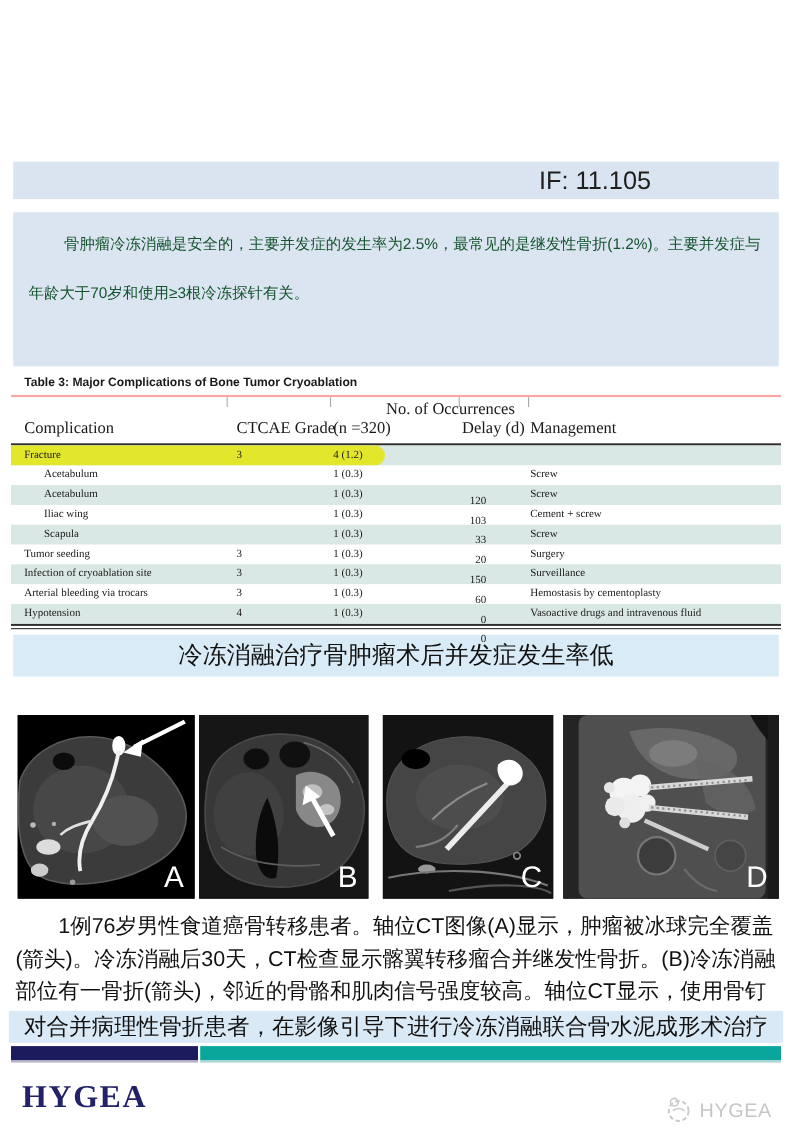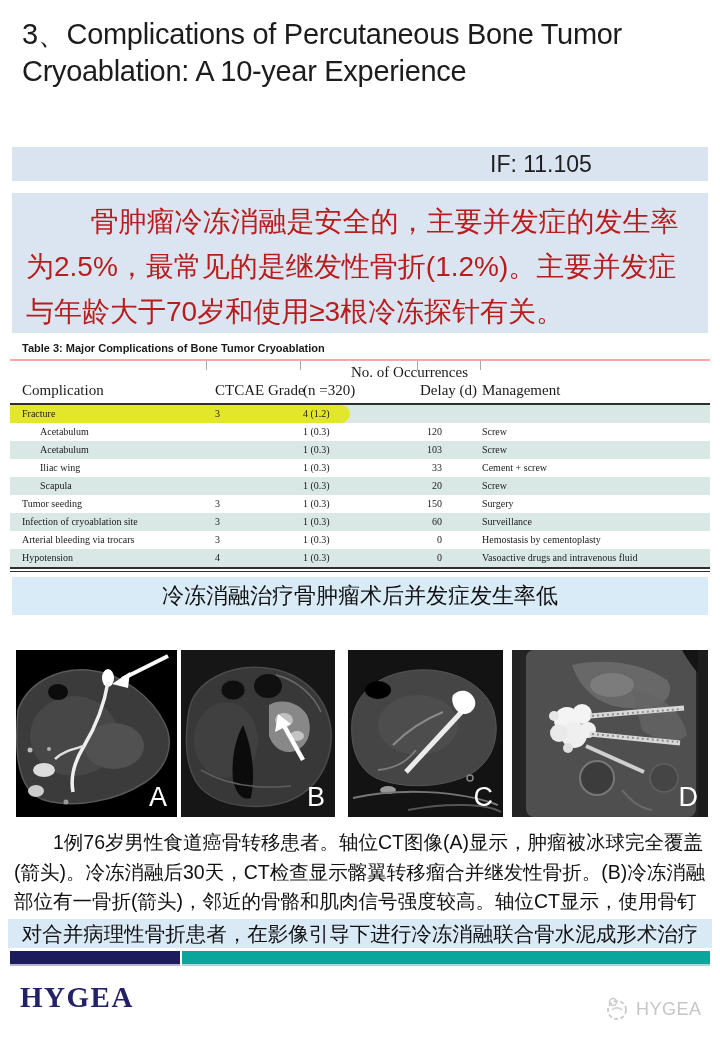--- a/index.html
+++ b/index.html
@@ -31,21 +31,21 @@
     position: absolute; left: 478px; top: 0; line-height: 34px;
     font-size: 23px; color: #1f1f1f;
   }
   
   .summary {
     position: absolute; left: 12px; top: 193px; width: 696px; height: 140px;
     background: #dbe5f1;
   }
   .summary p {
     margin: 6px 14px 0 14px;
-    font-size: 28px; line-height: 45px; color: #b91c1c;
+    font-size: 14px; line-height: 45px; color: #14532d;
     text-indent: 2.3em;
   }
   
   .table {
     position: absolute; left: 10px; top: 337px; width: 700px; height: 238px;
     background: #ffffff; color: #1a1a1a;
   }
   .table .t-title {
     height: 24px; line-height: 22px; padding-left: 12px;
     font-size: 11px; font-weight: bold; font-family: "Liberation Sans", sans-serif;
@@ -69,21 +69,21 @@
   }
   .trow.shade { background: #d9e8e4; }
   .trow span { position: absolute; z-index: 1; }
   .trow .hl {
     position: absolute; left: 0; top: 0; width: 340px; height: 18px;
     background: #e3e72c; border-radius: 0 10px 10px 0; z-index: 0;
   }
   .c1 { left: 12px; } .c1.indent { left: 30px; }
   .c2 { left: 205px; }
   .c3 { left: 293px; }
-  .c4 { left: 357px; width: 75px; text-align: right; }
+  .c4 { left: 357px; width: 75px; text-align: right; margin-top: 24px; }
   .c5 { left: 472px; }
   .t-bottomrule { height: 5px; border-top: 2px solid #2e2e2e; border-bottom: 1px solid #2e2e2e; }
   
   .caption1 {
     position: absolute; left: 12px; top: 577px; width: 696px; height: 38px;
     background: #d9ebf7; text-align: center; line-height: 38px;
     font-size: 22px; color: #111;
   }
   .caption2 {
     position: absolute; left: 8px; top: 919px; width: 704px; height: 29px;
@@ -118,21 +118,20 @@
     font-size: 29px; letter-spacing: 1.5px; color: #232269;
   }
   .watermark { position: absolute; left: 604px; top: 996px; display: flex; align-items: center; gap: 6px; }
   .watermark .wm-text { color: #c6c6c6; font-size: 18px; letter-spacing: 0.5px; }
 </style>
 </head>
 <body>
 
 <div id="slide">
 
-  <div class="title">3、Complications of Percutaneous Bone Tumor Cryoablation: A 10-year Experience</div>
 
   <div class="refbar">
     <span class="if">IF: 11.105</span>
   </div>
 
   <div class="summary">
     <p>骨肿瘤冷冻消融是安全的，主要并发症的发生率为2.5%，最常见的是继发性骨折(1.2%)。主要并发症与年龄大于70岁和使用≥3根冷冻探针有关。</p>
   </div>
 
   <div class="table">

